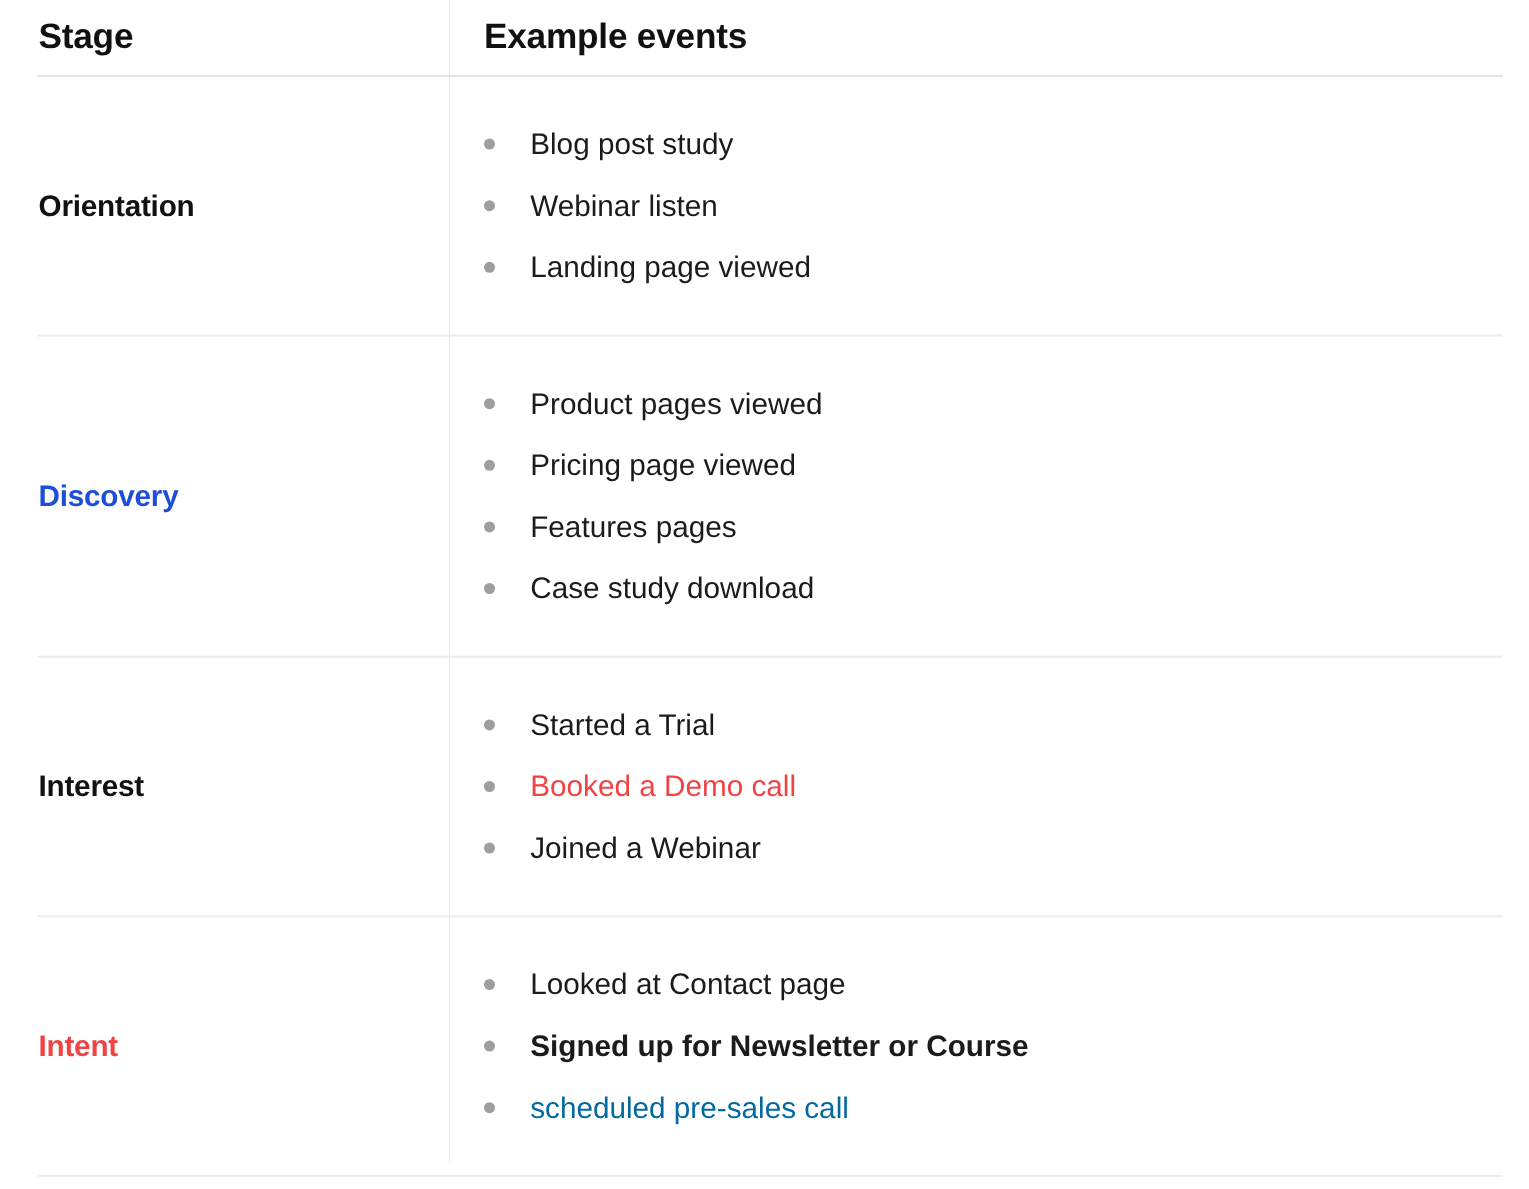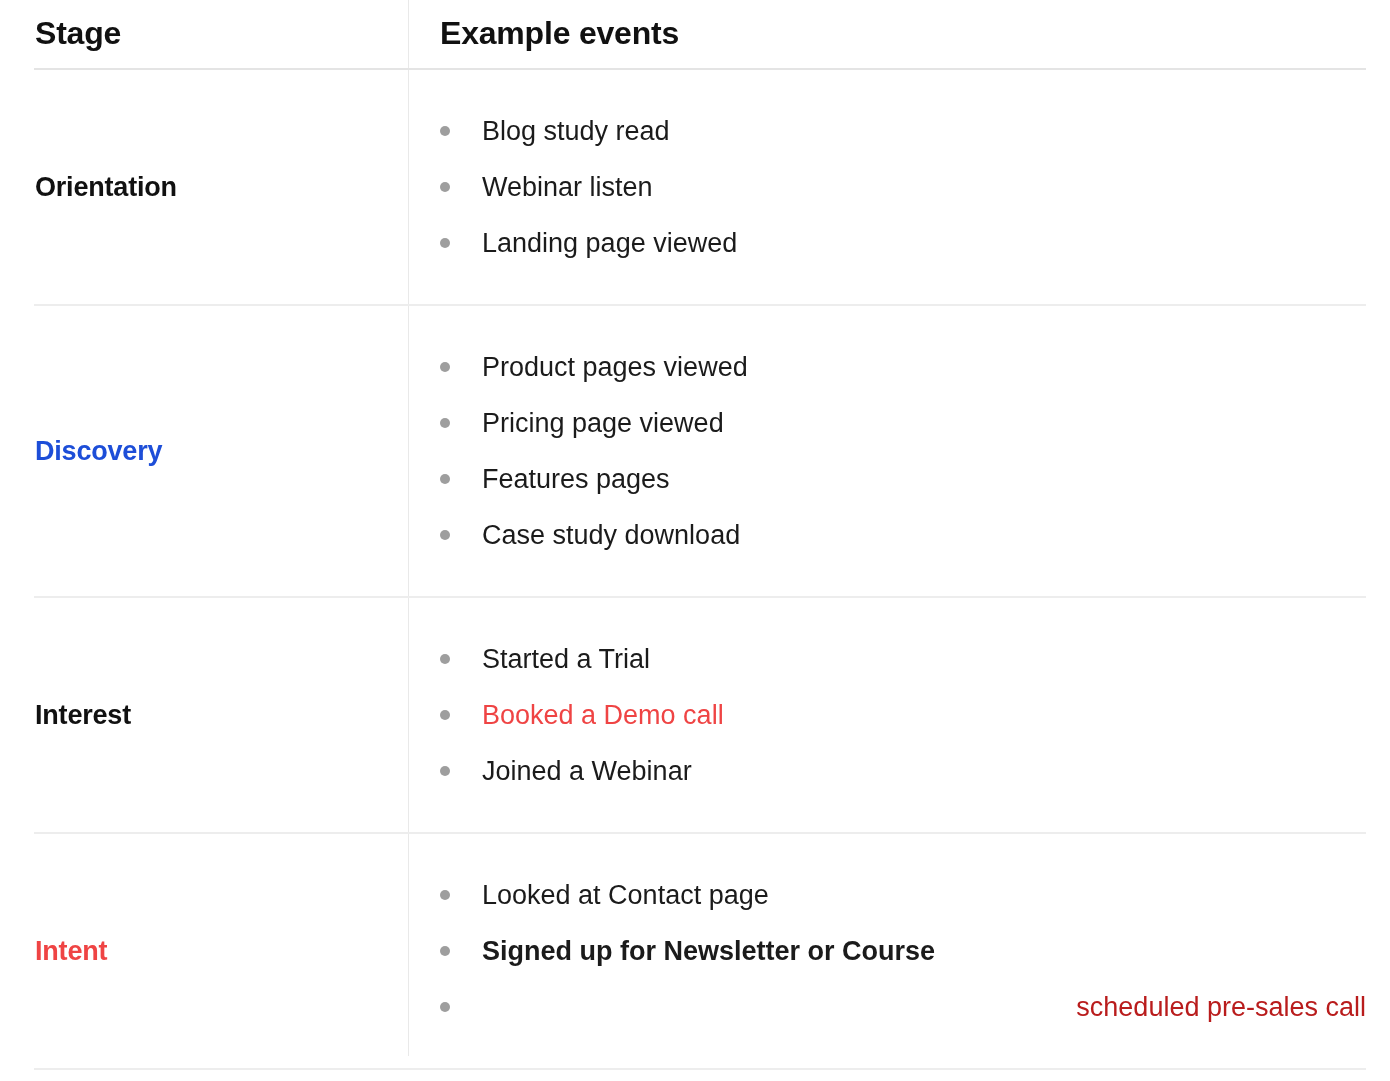--- a/index.html
+++ b/index.html
@@ -146,21 +146,21 @@
         <th class="th-events" style="border-bottom-color: rgb(228, 228, 228); color: rgb(17, 17, 17);">Example events</th>
       </tr>
     </thead>
     <tbody>
         <tr data-row="0">
           <td style="border-bottom-color: rgb(237, 237, 237);">
             <div class="stage-name" style="color: rgb(17, 17, 17);">Orientation</div>
           </td>
           <td class="events-cell" style="border-bottom-color: rgb(237, 237, 237);">
             <ul class="event-list">
-              <li class="event-item" style="color: rgb(27, 27, 27);"><span class="event-bullet" style="background: rgb(158, 158, 158);"></span><span>Blog study read</span></li>
+              <li class="event-item" style="color: rgb(27, 27, 27);"><span class="event-bullet" style="background: rgb(158, 158, 158);"></span><span>Blog post study</span></li>
               <li class="event-item" style="color: rgb(27, 27, 27);"><span class="event-bullet" style="background: rgb(158, 158, 158);"></span><span>Webinar listen</span></li>
               <li class="event-item" style="color: rgb(27, 27, 27);"><span class="event-bullet" style="background: rgb(158, 158, 158);"></span><span>Landing page viewed</span></li>
             </ul>
           </td>
         </tr>
         <tr data-row="1">
           <td style="border-bottom-color: rgb(237, 237, 237);">
             <div class="stage-name" style="color: #1d4ed8;">Discovery</div>
           </td>
           <td class="events-cell" style="border-bottom-color: rgb(237, 237, 237);">
@@ -185,21 +185,21 @@
           </td>
         </tr>
         <tr data-row="3">
           <td style="border-bottom-color: rgb(237, 237, 237);">
             <div class="stage-name" style="color: #ef4444;">Intent</div>
           </td>
           <td class="events-cell" style="border-bottom-color: rgb(237, 237, 237);">
             <ul class="event-list">
               <li class="event-item" style="color: rgb(27, 27, 27);"><span class="event-bullet" style="background: rgb(158, 158, 158);"></span><span>Looked at Contact page</span></li>
               <li class="event-item" style="color: rgb(27, 27, 27); font-weight: bold;"><span class="event-bullet" style="background: rgb(158, 158, 158);"></span><span>Signed up for Newsletter or Course</span></li>
-              <li class="event-item" style="color: #b91c1c; text-align: right;"><span class="event-bullet" style="background: rgb(158, 158, 158);"></span><span>scheduled pre-sales call</span></li>
+              <li class="event-item" style="color: #0369a1;"><span class="event-bullet" style="background: rgb(158, 158, 158);"></span><span>scheduled pre-sales call</span></li>
             </ul>
           </td>
         </tr>
         <tr data-row="4">
           <td style="border-bottom-color: rgb(237, 237, 237);"></td>
           <td class="events-cell" style="border-bottom-color: rgb(237, 237, 237);">
             <ul class="event-list"></ul>
           </td>
         </tr>
       </tbody>

